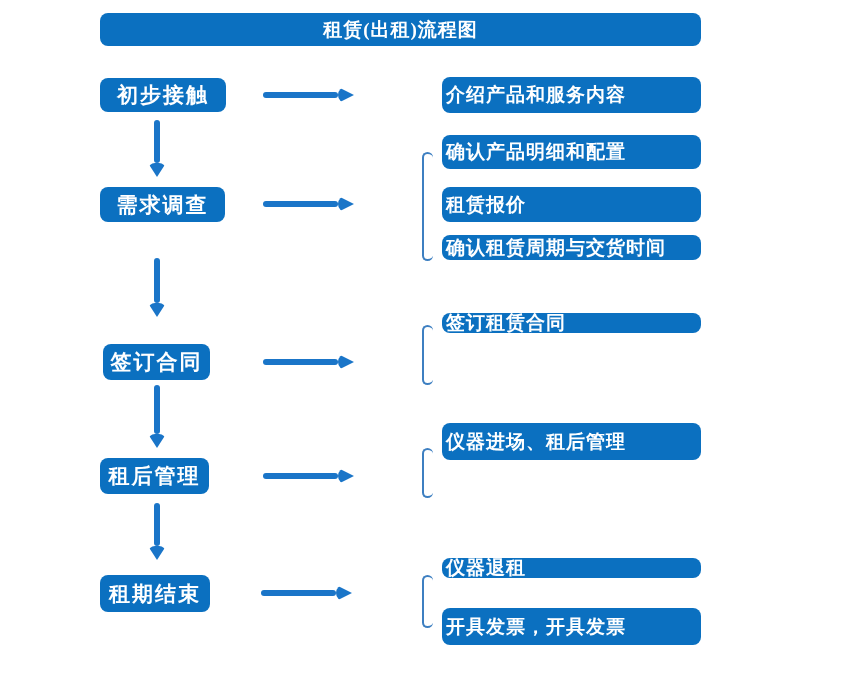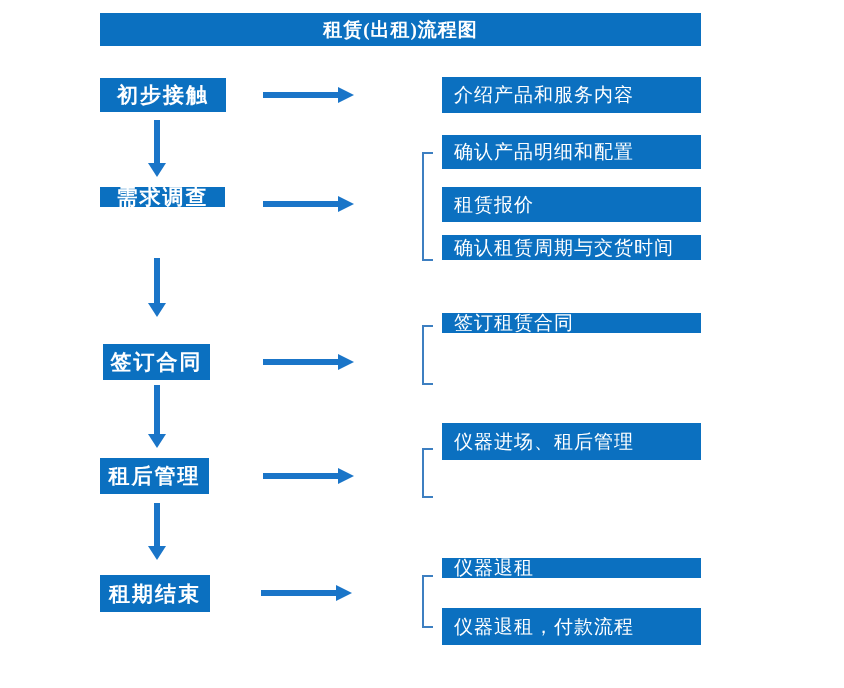--- a/index.html
+++ b/index.html
@@ -1,20 +1,20 @@
 <!DOCTYPE html>
 <html style="--box-blue: #0b70c0; --arrow-blue: #1a75c8; --bracket-blue: #3d7fc1;"><head>
 <meta charset="utf-8">
 <style>
   :root{
     --box-blue:#0b70c0;
     --arrow-blue:#1a75c8;
     --bracket-blue:#3d7fc1;
   }
-  *{box-sizing:border-box;margin:0;padding:0;}
+  *{box-sizing:border-box;margin:0;padding:0;border-radius:8px;}
   body{
     background:#ffffff;
     font-family:"Liberation Serif","DejaVu Serif",serif;
   }
   .canvas{
     position:relative;
     width:844px;height:688px;
     background:#ffffff;
     overflow:hidden;
   }
@@ -36,24 +36,24 @@
     font-size:21px;
     display:flex;align-items:center;justify-content:center;
     letter-spacing:2px;
     white-space:nowrap;
   }
   .detail{
     position:absolute;
     left:442px;width:259px;
     background:var(--box-blue);
     color:#ffffff;
-    font-weight:normal;
+    font-weight:bold;
     font-size:19px;
     display:flex;align-items:center;
-    padding-left:12px;
+    padding-left:4px;
     letter-spacing:1px;
     white-space:nowrap;
   }
   .down-arrow{position:absolute;}
   .down-arrow .shaft{
     position:absolute;
     width:6px;
     background:var(--arrow-blue);
     left:6px;top:0;
   }
@@ -89,21 +89,21 @@
   }
 </style>
 </head>
 <body>
 
 <div class="canvas">
 
   <div class="title-bar">租赁(出租)流程图</div>
 
   <div class="step" style="left:100px;top:78px;width:126px;height:34px;">初步接触</div>
-  <div class="step" style="left:100px;top:187px;width:125px;height:20px;">需求调查</div>
+  <div class="step" style="left:100px;top:187px;width:125px;height:35px;">需求调查</div>
   <div class="step" style="left:103px;top:344px;width:107px;height:36px;">签订合同</div>
   <div class="step" style="left:100px;top:458px;width:109px;height:36px;text-align:center;">租后管理</div>
   <div class="step" style="left:100px;top:575px;width:110px;height:37px;">租期结束</div>
 
   <div class="down-arrow" style="left:148px;top:120px;width:18px;height:57px;">
     <div class="shaft" style="height:43px;"></div>
       <div class="head" style="top:43px;"></div>
   </div>
   <div class="down-arrow" style="left:148px;top:258px;width:18px;height:59px;">
     <div class="shaft" style="height:45px;"></div>
@@ -144,15 +144,15 @@
   <div class="bracket" style="top:448px;height:50px;"></div>
   <div class="bracket" style="top:575px;height:53px;"></div>
 
   <div class="detail" style="top:77px;height:36px;">介绍产品和服务内容</div>
   <div class="detail" style="top:135px;height:34px;">确认产品明细和配置</div>
   <div class="detail" style="top:187px;height:35px;">租赁报价</div>
   <div class="detail" style="top:235px;height:25px;">确认租赁周期与交货时间</div>
   <div class="detail" style="top:313px;height:20px;">签订租赁合同</div>
   <div class="detail" style="top:423px;height:37px;">仪器进场、租后管理</div>
   <div class="detail" style="top:558px;height:20px;">仪器退租</div>
-  <div class="detail" style="top:608px;height:37px;">仪器退租，付款流程</div>
+  <div class="detail" style="top:608px;height:37px;">开具发票，开具发票</div>
 
 </div>
 
 </body></html>

